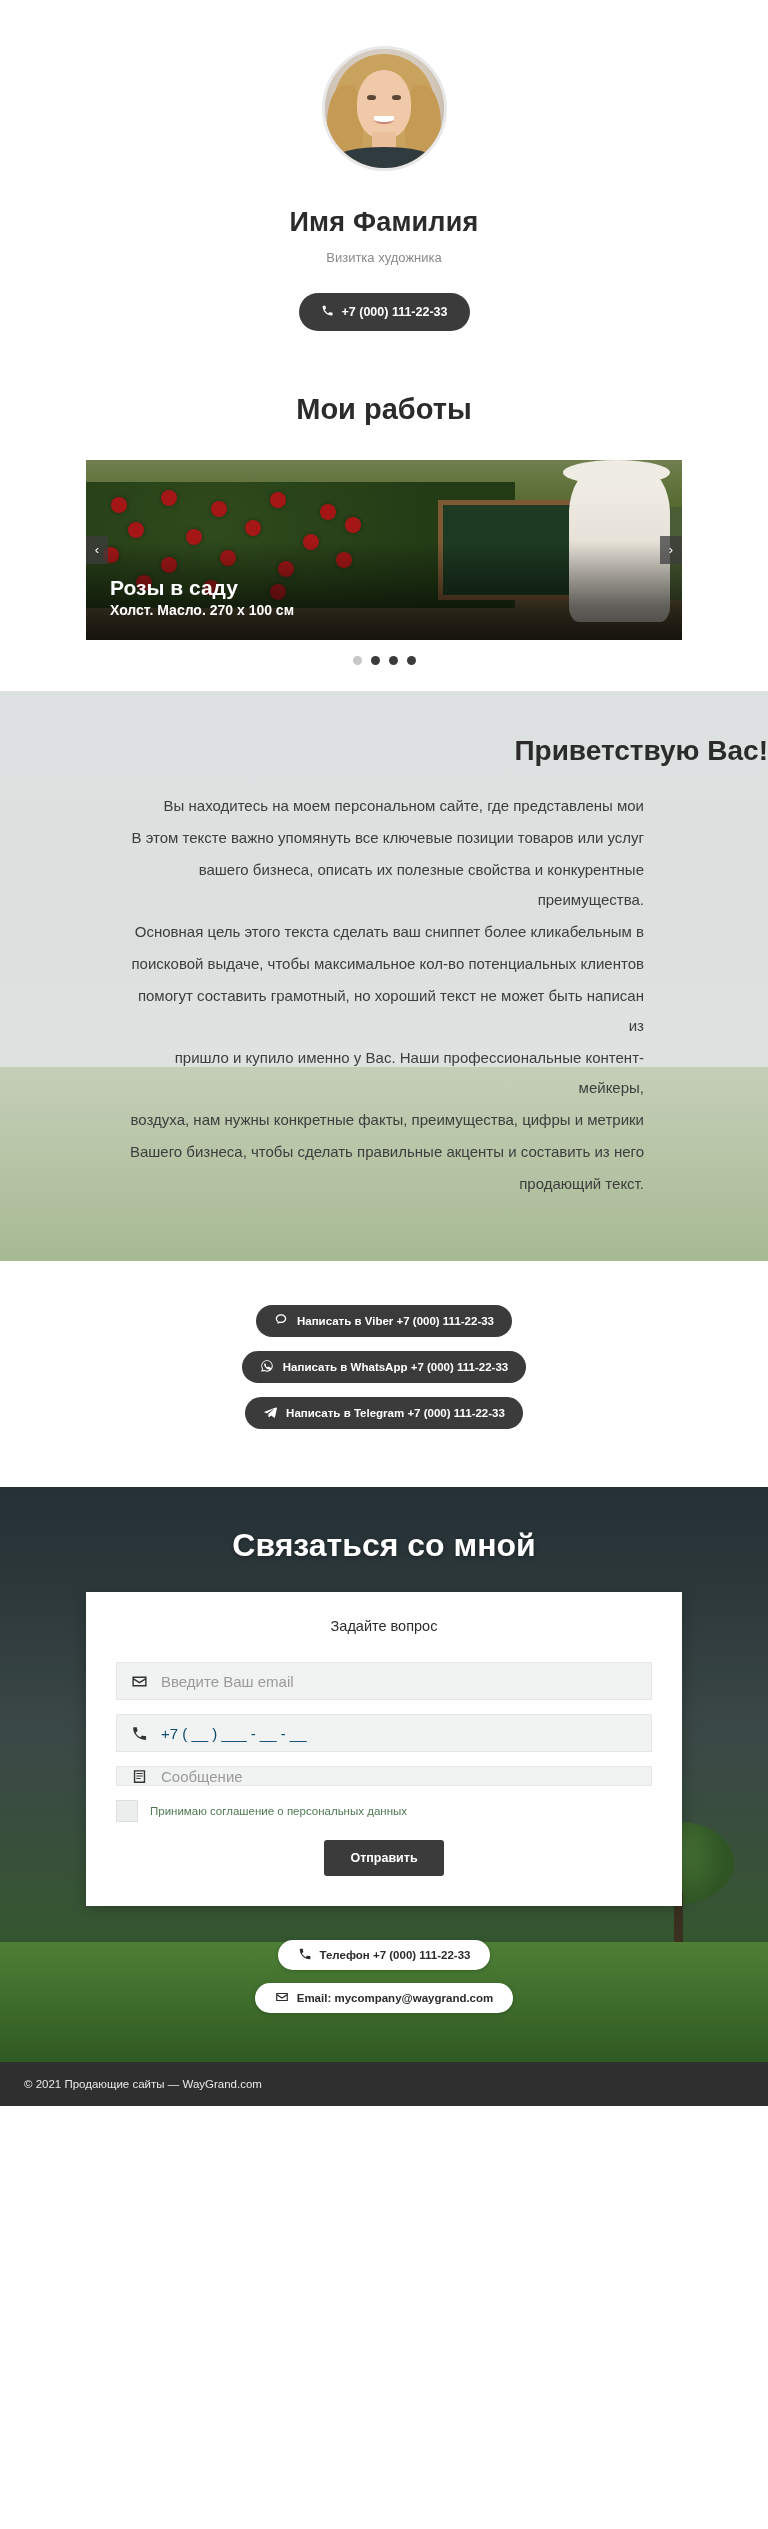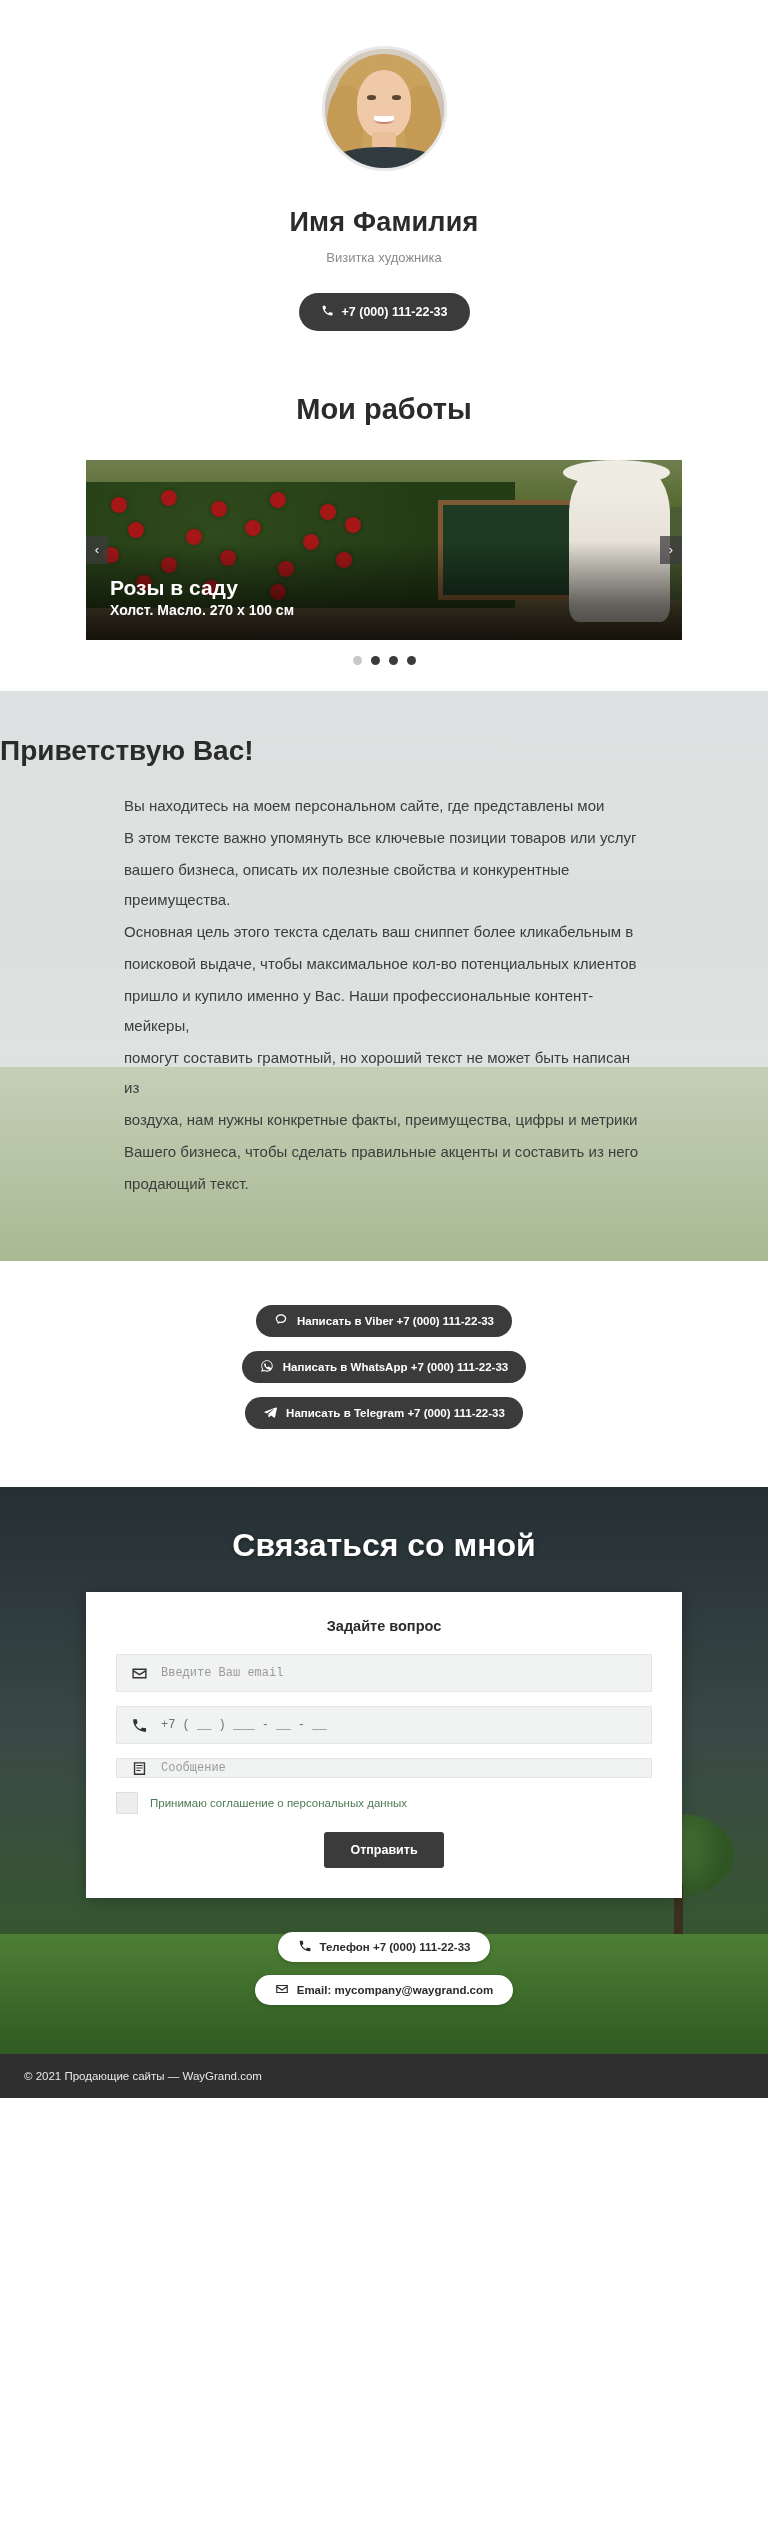--- a/index.html
+++ b/index.html
@@ -123,21 +123,21 @@
   .arrow-prev { left:0; }
   .arrow-next { right:0; }
   .dots { margin-top: 16px; display:flex; gap:9px; justify-content:center; }
   .dot { width:9px; height:9px; border-radius:50%; background:#3b3b3b; cursor:pointer; }
   .dot.inactive { background:#c7c7c7; }
 
   
   .greeting {
     position: relative;
     padding: 44px 0 50px;
-    text-align:left;
+    text-align:right;
     color:#3a3a3a;
     background:
       linear-gradient(180deg, rgba(236,238,238,.82) 0%, rgba(225,229,228,.88) 45%, rgba(232,235,233,.92) 100%),
       linear-gradient(180deg, #9aa5a6 0%, #b7c0bd 55%, #8fa06e 100%);
   }
   .greeting::after {
     content:"";
     position:absolute; left:0; right:0; bottom:0; height:34%;
     background: linear-gradient(180deg, rgba(150,170,110,.35) 0%, rgba(120,150,85,.55) 100%);
     pointer-events:none;
@@ -189,32 +189,32 @@
     text-shadow: 0 1px 4px rgba(0,0,0,.35);
   }
   .form-card {
     position:relative; z-index:3;
     width: 596px; margin: 0 auto;
     background:#fff;
     padding: 26px 30px 30px;
     box-shadow: 0 3px 14px rgba(0,0,0,.25);
   }
   .form-title {
-    font-size: 14.5px; font-weight:700; color:#2b2b2b; margin-bottom: 20px;
+    font-size: 14.5px; font-weight:400; color:#2b2b2b; margin-bottom: 28px;
   }
   .field {
     display:flex; align-items:center; gap:12px;
     height: 38px; background:#f1f3f2; border:1px solid #e4e7e6;
     margin-bottom: 14px; padding: 0 12px; text-align:left;
   }
   .field .fi { width:20px; display:flex; align-items:center; justify-content:center; }
   .field .fi svg { width: 17px; height: 17px; fill:#333; }
   .field input {
     border:none; background:transparent; outline:none; flex:1;
-    font-size: 12px; font-family: Liberation Mono, monospace; color:#737373;
+    font-size: 15px; font-family: Liberation Sans, sans-serif; color:#0c4a6e;
   }
   .field input::placeholder { color:#9a9a9a; }
   .field.msg { height: 20px; }
   .checkrow {
     display:flex; align-items:center; gap:12px; margin: 6px 0 18px; text-align:left;
   }
   .checkbox {
     width: 22px; height: 22px; background:#eceeed; border:1px solid #dcdfde; cursor:pointer;
   }
   .check-label { font-size: 11.5px; color:#4f7b53; }
@@ -323,22 +323,22 @@
 
   <section class="greeting">
     <div class="greeting-inner">
       <h2 class="greeting-title">Приветствую Вас!</h2>
       <div class="greeting-text">
         <p>Вы находитесь на моем персональном сайте, где представлены мои</p>
         <p>В этом тексте важно упомянуть все ключевые позиции товаров или услуг</p>
         <p>вашего бизнеса, описать их полезные свойства и конкурентные преимущества.</p>
         <p>Основная цель этого текста сделать ваш сниппет более кликабельным в</p>
         <p>поисковой выдаче, чтобы максимальное кол-во потенциальных клиентов</p>
+        <p>помогут составить грамотный, но хороший текст не может быть написан из</p>
         <p>пришло и купило именно у Вас. Наши профессиональные контент-мейкеры,</p>
-        <p>помогут составить грамотный, но хороший текст не может быть написан из</p>
         <p>воздуха, нам нужны конкретные факты, преимущества, цифры и метрики</p>
         <p>Вашего бизнеса, чтобы сделать правильные акценты и составить из него</p>
         <p>продающий текст.</p>
       </div>
     </div>
   </section>
 
   <section class="messengers">
     <button class="msg-btn">
       <span>

